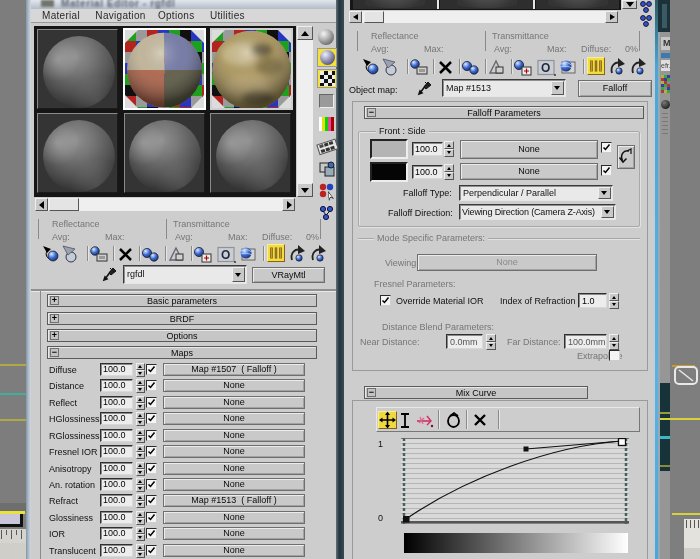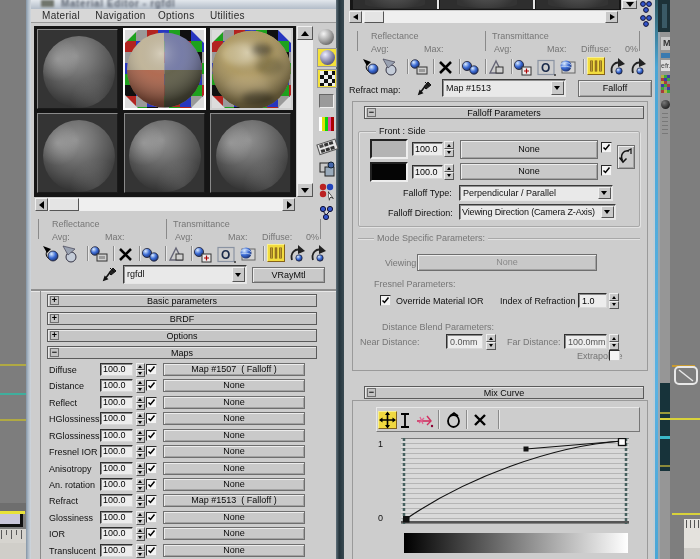--- a/index.html
+++ b/index.html
@@ -614,21 +614,21 @@
     <path d="M4.5,3.5 V14.5 M9,3.5 V14.5 M13.5,3.5 V14.5" stroke="#caa43a" stroke-width="0.9"></path>
   </svg>
 <svg class="a" style="left:607px;top:56px" width="46" height="21">
     <path d="M5,17 C3,10 8,5 14,7" fill="none" stroke="#222" stroke-width="1.8"></path>
     <path d="M11,2 L18,8 L11,11 Z" fill="#222"></path>
     <circle cx="12" cy="15" r="3.2" fill="url(#bg2)" stroke="#112" stroke-width="0.6"></circle>
     <path d="M26,17 C24,10 29,5 35,7" fill="none" stroke="#222" stroke-width="1.8"></path>
     <path d="M32,2 L39,8 L32,11 Z" fill="#222"></path>
     <circle cx="33" cy="15" r="3.2" fill="url(#bg2)" stroke="#112" stroke-width="0.6"></circle>
   </svg>
-<div class="t" style="left:349px;top:85px">Refract map:</div>
+<div class="t" style="left:349px;top:85px">Object map:</div>
 <svg class="a" style="left:417px;top:78px" width="18" height="18">
     <path d="M3,15 L9,7 M2,16 L5,15 L3,13 Z" stroke="#111" stroke-width="1.6" fill="#111"></path>
     <path d="M8,4 L12,8 M7,9 L11,4 L14,7 L9,11 Z" stroke="#111" stroke-width="1" fill="#222"></path>
   </svg>
 <div class="combo" style="left:442px;top:79px;width:124px;height:18px"></div>
 <div class="t" style="left:446px;top:83px">Map #1513</div>
 <div class="cbtn" style="left:551px;top:81px;width:13px;height:14px"></div>
 <div class="ud" style="left:554px;top:86px;border-top:4px solid #000;border-left-width:3px;border-right-width:3px"></div>
 <div class="btn" style="left:578px;top:80px;width:74px;height:17px;line-height:15px">Falloff</div>
 <div class="a" style="left:352px;top:101px;width:296px;height:270px;border:1px solid #9a9a9a"></div>
@@ -711,21 +711,21 @@
 <div class="t g" style="left:507px;top:337px">Far Distance:</div>
 <div class="edit" style="left:564px;top:334px;width:43px;height:15px;padding:2px 0 0 3px;color:#555">100.0mm</div>
 <div class="a" style="left:609px;top:334px">
     <div class="cbtn" style="left:0;top:0;width:10px;height:8px"></div>
     <div class="ud" style="left:2.5px;top:3.0px;border-bottom:3px solid #000;border-left-width:2.5px;border-right-width:2.5px"></div>
     <div class="cbtn" style="left:0;top:8px;width:10px;height:8px"></div>
     <div class="ud" style="left:2.5px;top:10px;border-top:3px solid #000;border-left-width:2.5px;border-right-width:2.5px"></div>
   </div>
 <div class="t g" style="left:577px;top:351px">Extrapolate</div>
 <div class="cb" style="left:609px;top:350px"></div>
-<div class="bar" style="left:364px;top:386px;width:280px">Mix Curve</div>
+<div class="bar" style="left:364px;top:386px;width:224px">Mix Curve</div>
 <div class="pm" style="left:367px;top:388px">−</div>
 <div class="a" style="left:352px;top:400px;width:296px;height:159px;border:1px solid #9a9a9a;border-bottom:none"></div>
 <div class="a" style="left:376px;top:407px;width:264px;height:25px;border:1px solid;border-color:#e8e8e8 #777 #777 #e8e8e8"></div>
 <div class="a" style="left:378px;top:411px;width:19px;height:18px;background:#f0d840;border:1px solid;border-color:#f8f090 #806020 #806020 #f8f090"></div>
 <svg class="a" style="left:378px;top:411px" width="19" height="18">
     <path d="M9.5,2 L9.5,16 M2.5,9 L16.5,9" stroke="#000" stroke-width="1.6"></path>
     <path d="M9.5,0.5 L12,4 L7,4 Z M9.5,17.5 L12,14 L7,14 Z M1,9 L4.5,6.5 L4.5,11.5 Z M18,9 L14.5,6.5 L14.5,11.5 Z" fill="#000"></path>
   </svg>
 <svg class="a" style="left:399px;top:412px" width="12" height="17">
     <path d="M2,2 H10 M2,15 H10 M6,2 V15" stroke="#000" stroke-width="1.8"></path>

